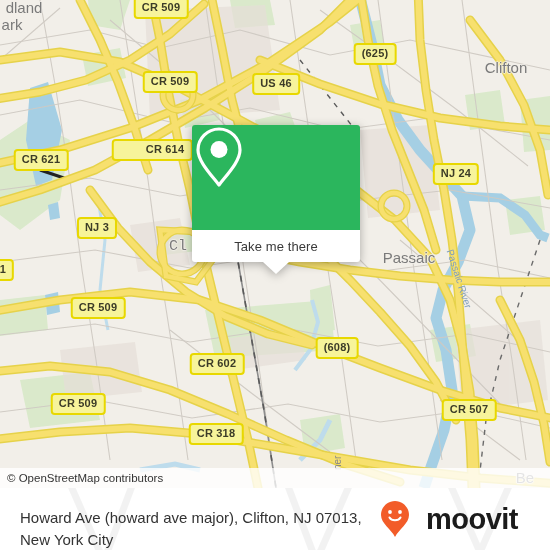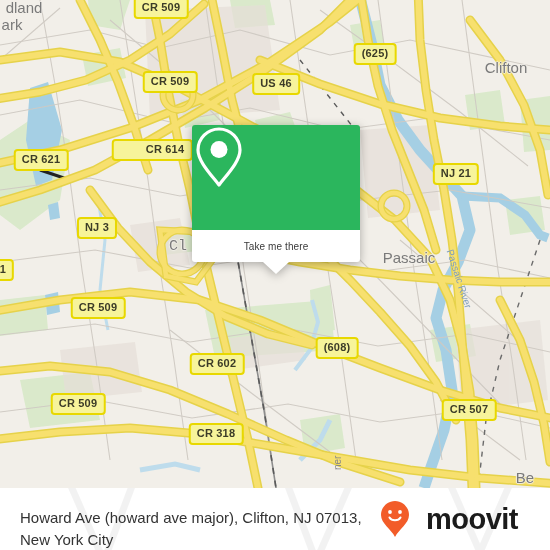--- a/index.html
+++ b/index.html
@@ -79,21 +79,21 @@
     border-radius:3px 3px 0 0;
     display:flex;align-items:center;justify-content:center;
   }
   .popup-body{
     height:32px;background:#ffffff;
     border-radius:0 0 3px 3px;
     display:flex;align-items:center;justify-content:center;
     position:relative;
   }
   .popup-body .cta{
-    font-size:10px;color:#3a3a3a;
+    font-size:13px;color:#3a3a3a;
     font-family:"Liberation Sans", sans-serif;
     letter-spacing:.1px;
   }
   .tail{
     position:absolute;left:50%;top:100%;
     transform:translateX(-50%);
     width:0;height:0;
     border-left:13px solid transparent;
     border-right:13px solid transparent;
     border-top:12px solid #ffffff;
@@ -285,31 +285,34 @@
         <div class="place small" style="left: 525px; top: 477px;">Be</div>
       </div>
 
     <div id="shields">
         <div class="shield" style="left: 161px; top: 8px;">CR 509</div>
         <div class="shield" style="left: 170px; top: 82px;">CR 509</div>
         <div class="shield" style="left: 276px; top: 84px;">US 46</div>
         <div class="shield" style="left: 375px; top: 54px;">(625)</div>
         <div class="shield" style="left: 41px; top: 160px;">CR 621</div>
         <div class="shield" style="left: 152px; top: 150px; padding-left: 32px;">CR 614</div>
-        <div class="shield" style="left: 456px; top: 174px;">NJ 21</div>
+        <div class="shield" style="left: 456px; top: 174px;">NJ 24</div>
         <div class="shield" style="left: 97px; top: 228px;">NJ 3</div>
         <div class="shield" style="left: 3px; top: 270px;">1</div>
         <div class="shield" style="left: 98px; top: 308px;">CR 509</div>
         <div class="shield" style="left: 337px; top: 348px;">(608)</div>
         <div class="shield" style="left: 217px; top: 364px;">CR 602</div>
         <div class="shield" style="left: 469px; top: 410px;">CR 507</div>
         <div class="shield" style="left: 78px; top: 404px;">CR 509</div>
         <div class="shield" style="left: 216px; top: 434px;">CR 318</div>
       </div>
 
+    <div class="attrib">
+      <span>© OpenStreetMap contributors</span>
+    </div>
 
     <div class="popup">
       <div class="popup-head">
         <svg width="54" height="64" viewBox="0 0 54 64">
           <path d="M27 4 C15.4 4 6 13.4 6 25 C6 36 18 48.5 27 60 C36 48.5 48 36 48 25 C48 13.4 38.6 4 27 4 Z" fill="none" stroke="#ffffff" stroke-width="3.2" stroke-linejoin="round"></path>
           <circle cx="27" cy="24.5" r="8.5" fill="#ffffff"></circle>
         </svg>
       </div>
       <div class="popup-body">
         <span class="cta">Take me there</span>

